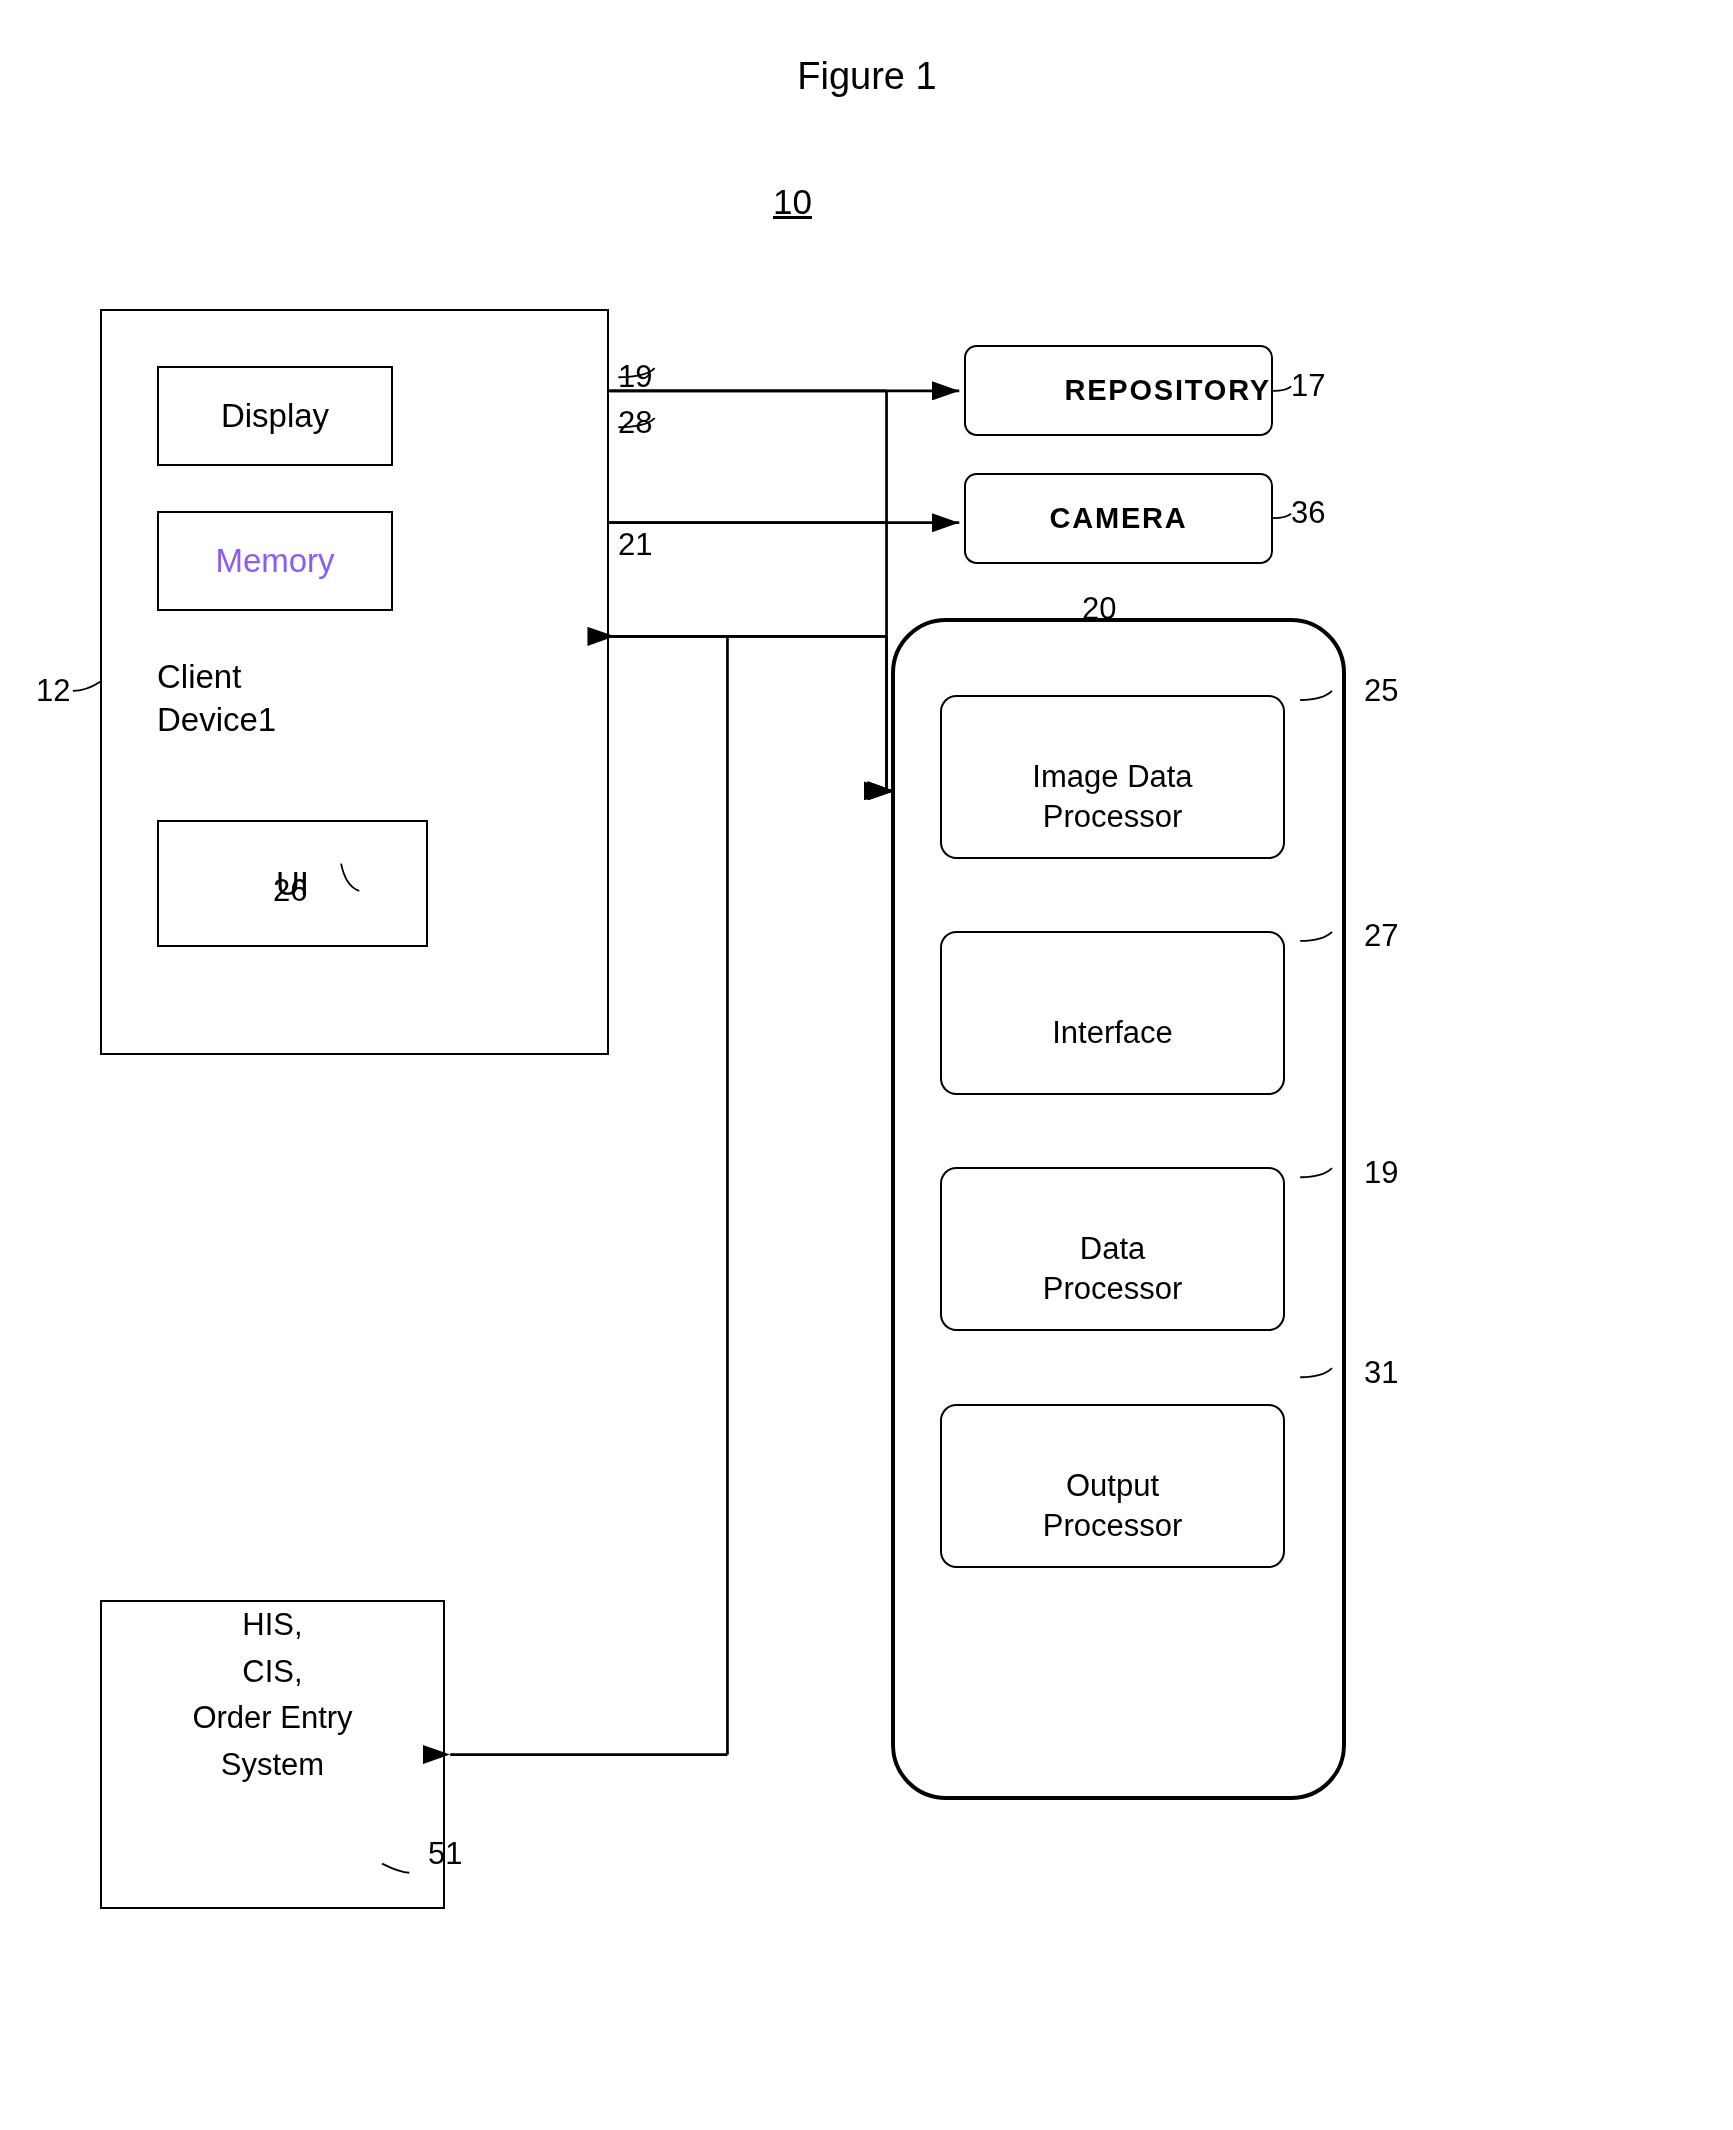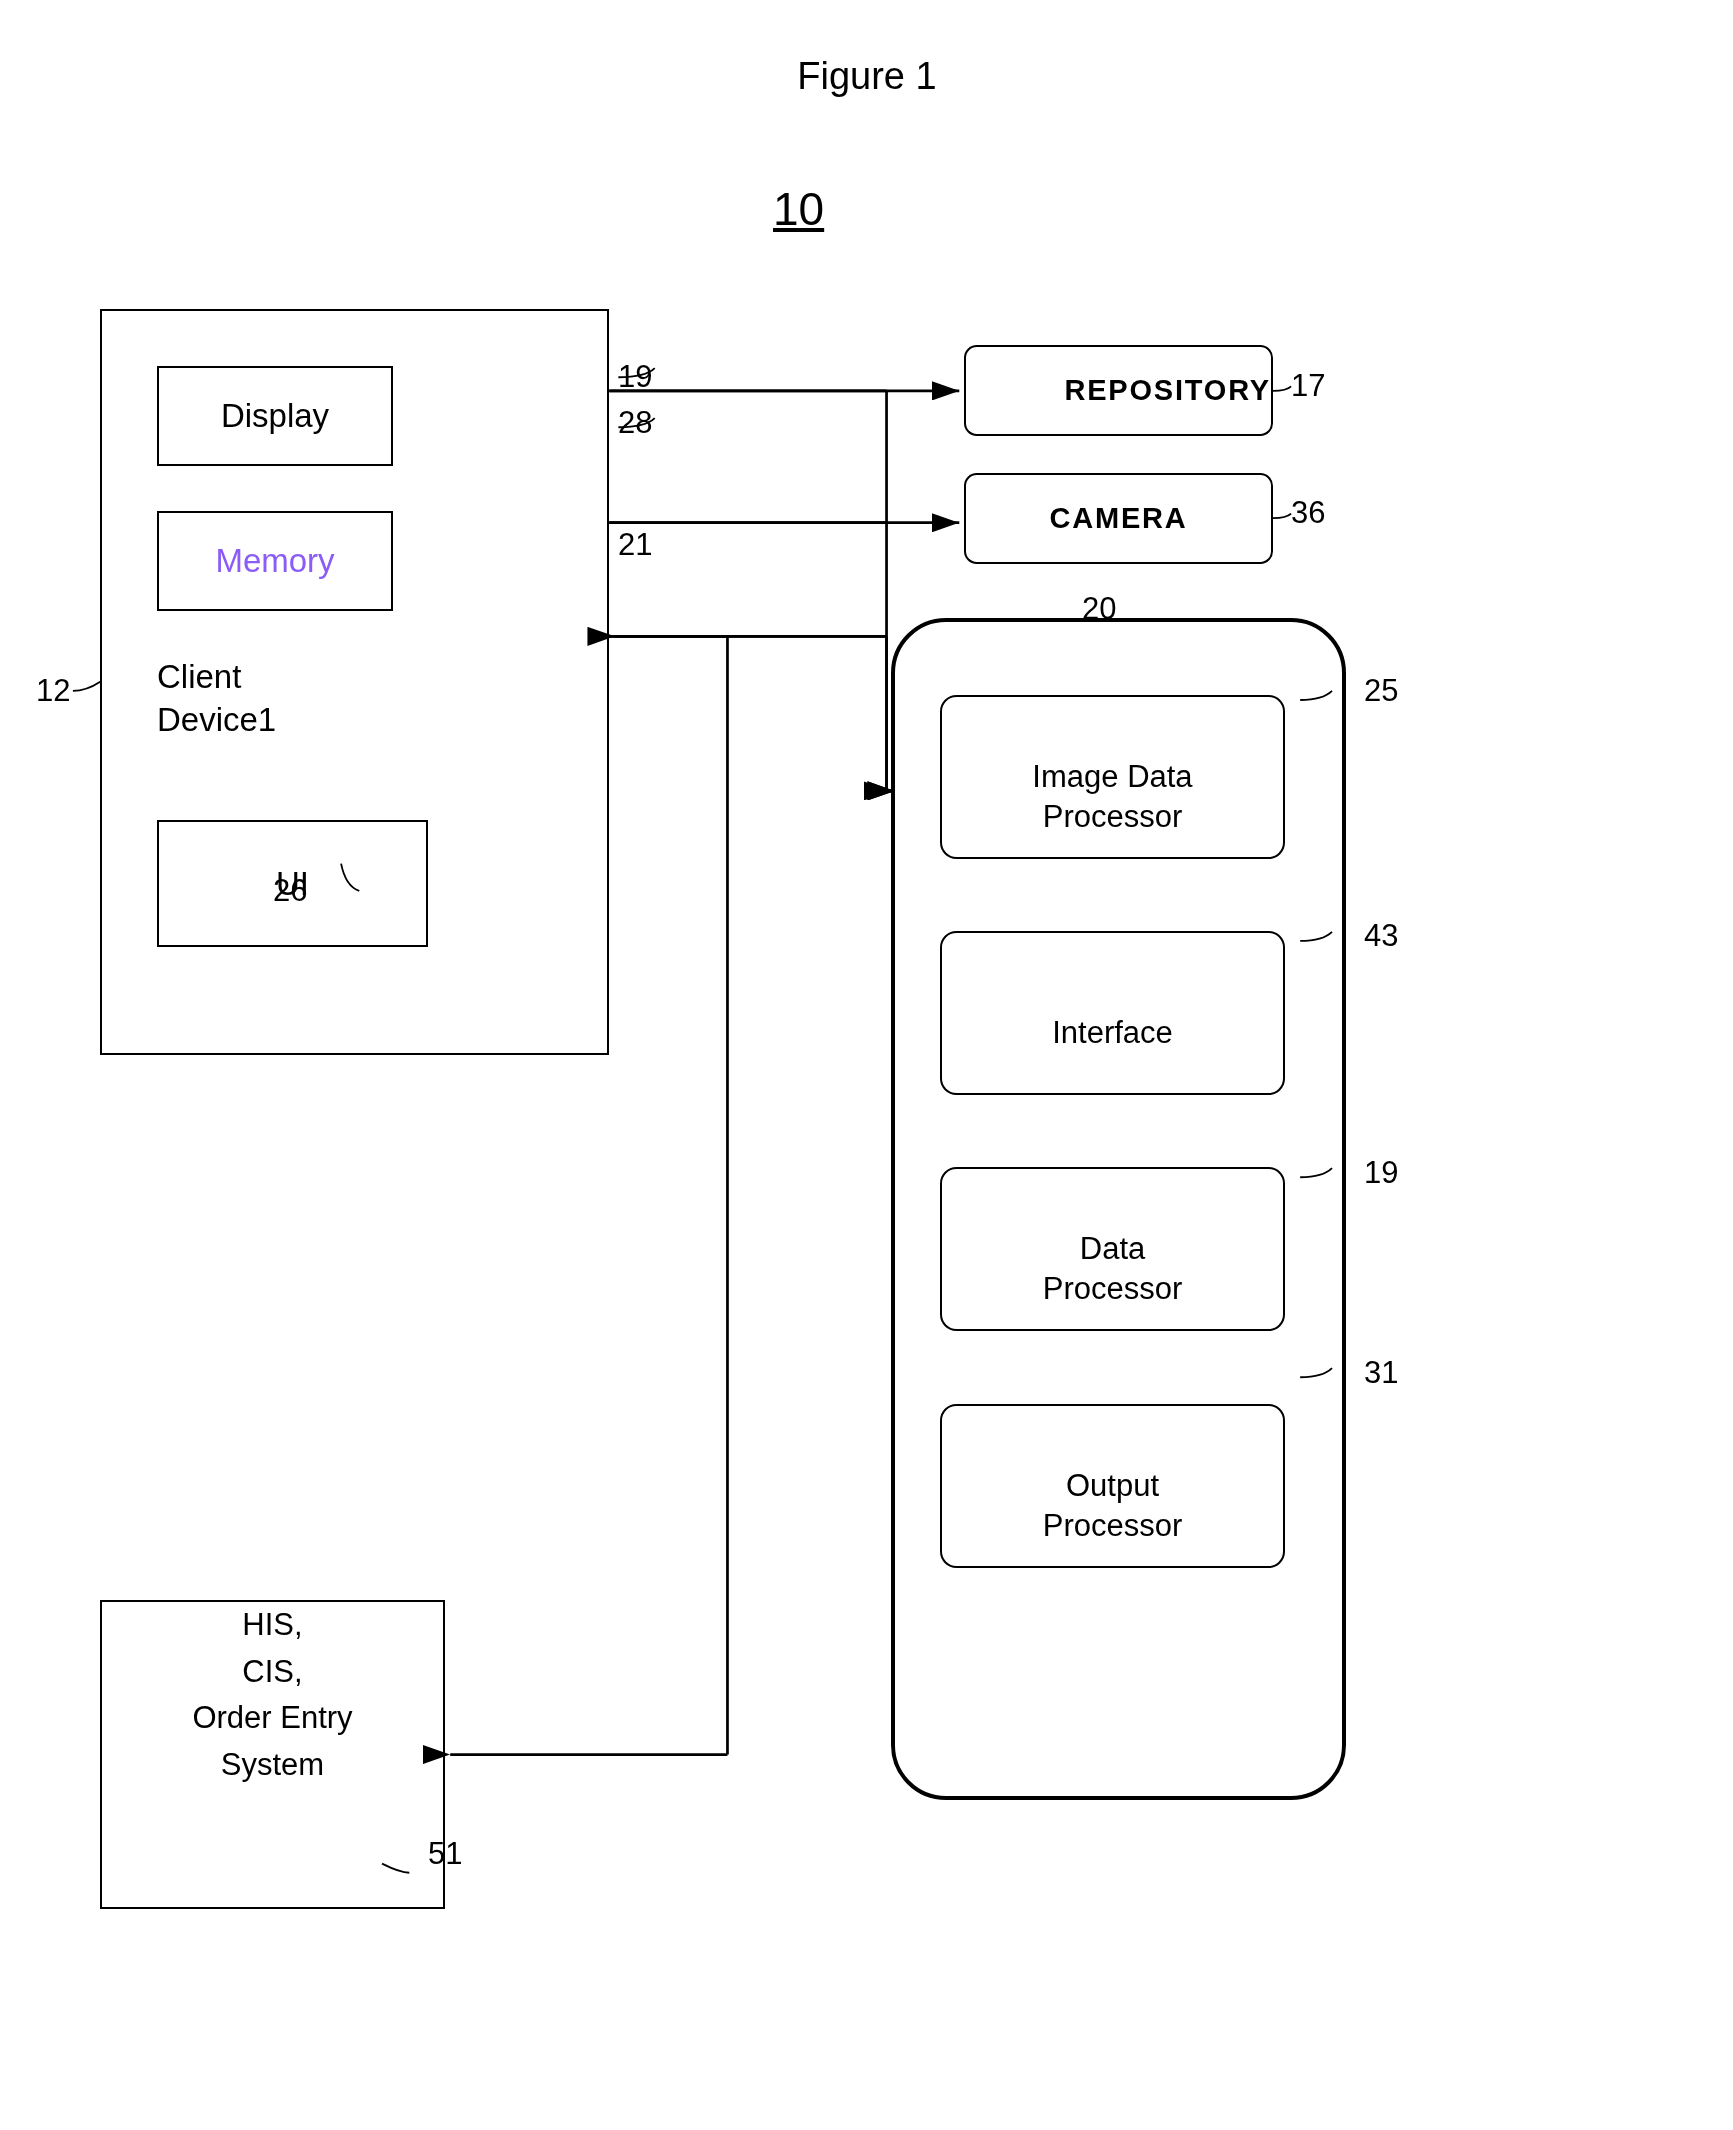--- a/index.html
+++ b/index.html
@@ -19,21 +19,21 @@
       transform: translateX(-50%);
       font-size: 38px;
       font-weight: normal;
       color: #000;
     }
 
     .ref-10 {
       position: absolute;
       top: 182px;
       left: 773px;
-      font-size: 46px;
+      font-size: 35px;
       color: #000;
       text-decoration: underline;
     }
 
     
     .client-outer {
       position: absolute;
       top: 309px;
       left: 100px;
       width: 509px;
@@ -286,21 +286,21 @@
     <span>Data<br>Processor</span>
   </div>
 
   <div class="server-inner-box op-box">
     <span>Output<br>Processor</span>
   </div>
 </div>
 
 <div class="ref-label" style="top: 673px; left: 1364px;">25</div>
 
-<div class="ref-label" style="top: 918px; left: 1364px;">43</div>
+<div class="ref-label" style="top: 918px; left: 1364px;">27</div>
 
 <div class="ref-label" style="top: 1155px; left: 1364px;">19</div>
 
 <div class="ref-label" style="top: 1355px; left: 1364px;">31</div>
 
 <div class="his-box">
   <span>HIS,<br>CIS,<br>Order Entry<br>System</span>
 </div>
 
 <div class="ref-label" style="top: 1836px; left: 382px; margin-left: 46px;">51</div>

